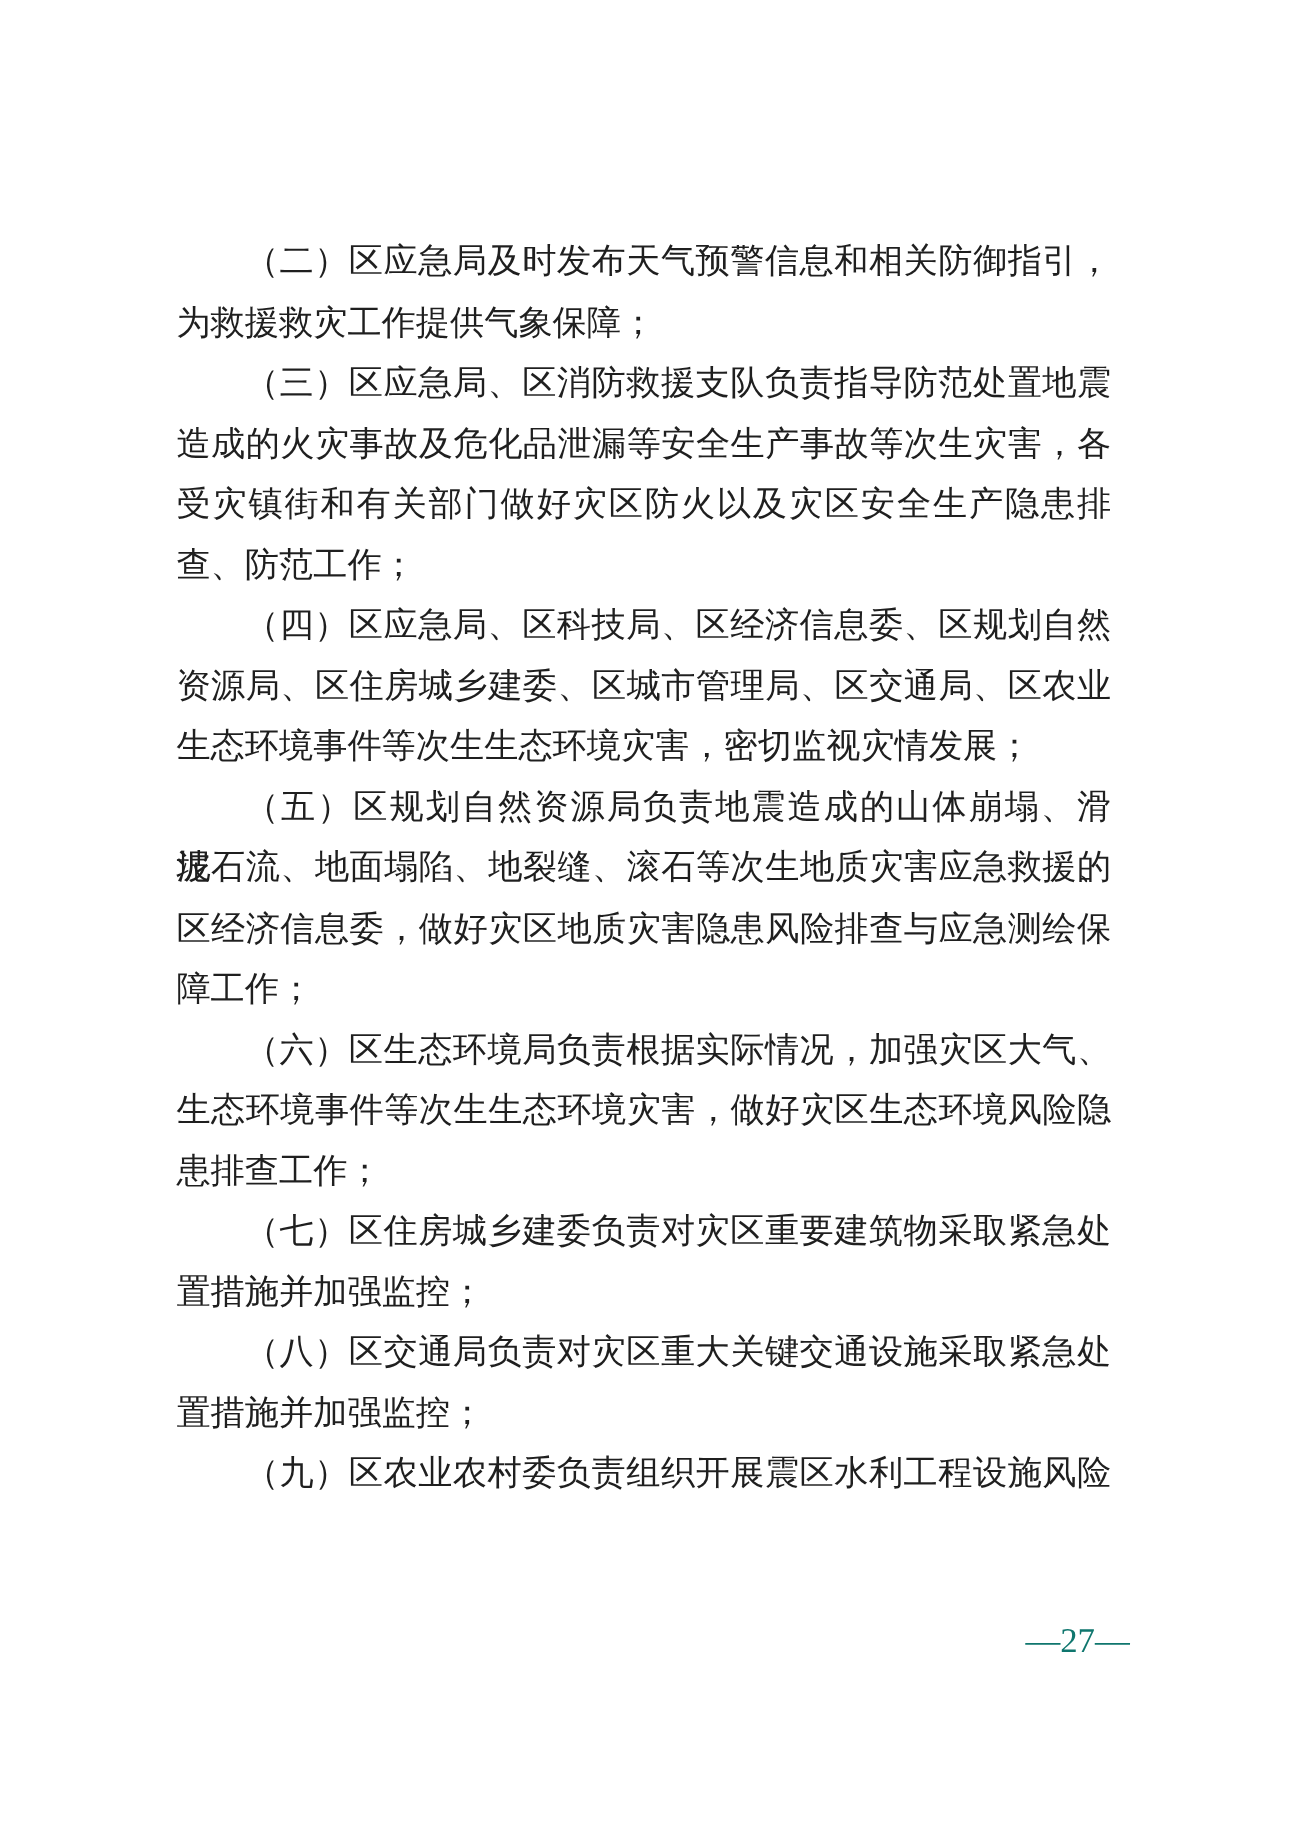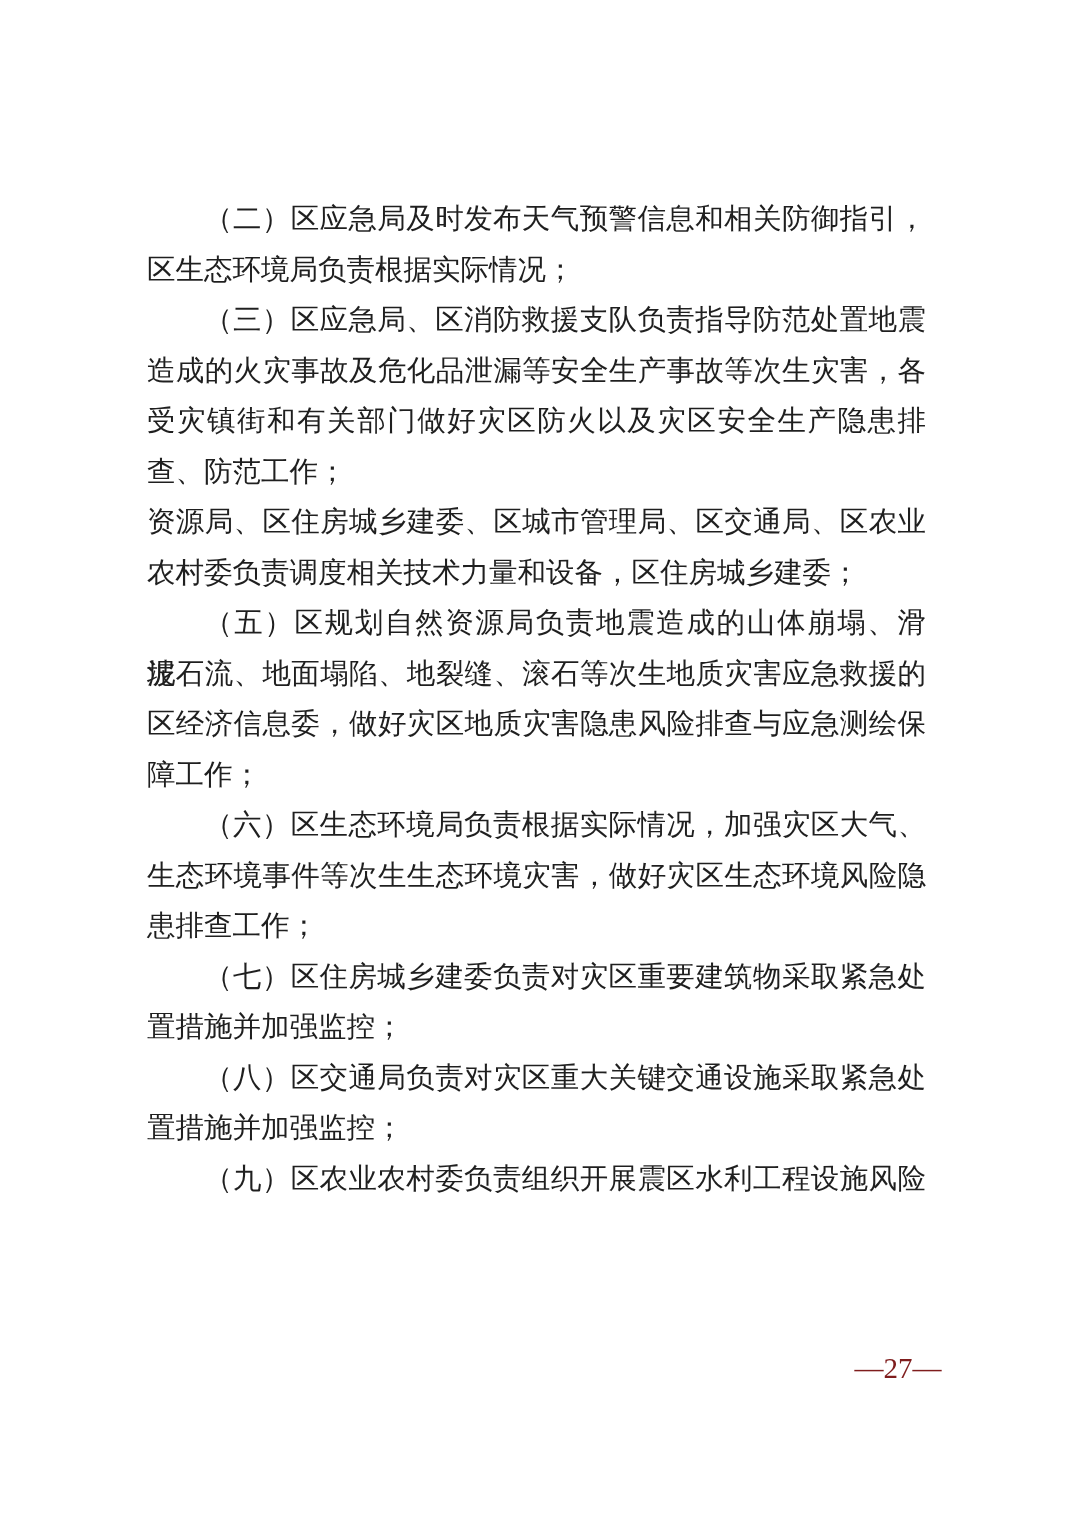--- a/index.html
+++ b/index.html
@@ -41,36 +41,37 @@
   }
   .page-num {
     position: absolute;
     top: 1352px;
     left: 848px;
     width: 100px;
     font-size: 29px;
     line-height: 32px;
     text-align: center;
     letter-spacing: 0;
-    color: #7f1d1d;
+    color: #0f766e;
   }
 </style>
 </head>
 <body>
 
 <div class="page">
   <div class="doc-body" id="doc-body">
       <div class="line indent">（二）区应急局及时发布天气预警信息和相关防御指引，</div>
-      <div class="line end">区生态环境局负责根据实际情况；</div>
+      <div class="line end">为救援救灾工作提供气象保障；</div>
       <div class="line indent">（三）区应急局、区消防救援支队负责指导防范处置地震</div>
       <div class="line">造成的火灾事故及危化品泄漏等安全生产事故等次生灾害，各</div>
       <div class="line">受灾镇街和有关部门做好灾区防火以及灾区安全生产隐患排</div>
       <div class="line end">查、防范工作；</div>
+      <div class="line indent">（四）区应急局、区科技局、区经济信息委、区规划自然</div>
       <div class="line">资源局、区住房城乡建委、区城市管理局、区交通局、区农业</div>
-      <div class="line end">农村委负责调度相关技术力量和设备，区住房城乡建委；</div>
+      <div class="line end">生态环境事件等次生生态环境灾害，密切监视灾情发展；</div>
       <div class="line indent">（五）区规划自然资源局负责地震造成的山体崩塌、滑坡、</div>
       <div class="line">泥石流、地面塌陷、地裂缝、滚石等次生地质灾害应急救援的</div>
       <div class="line">区经济信息委，做好灾区地质灾害隐患风险排查与应急测绘保</div>
       <div class="line end">障工作；</div>
       <div class="line indent">（六）区生态环境局负责根据实际情况，加强灾区大气、</div>
       <div class="line">生态环境事件等次生生态环境灾害，做好灾区生态环境风险隐</div>
       <div class="line end">患排查工作；</div>
       <div class="line indent">（七）区住房城乡建委负责对灾区重要建筑物采取紧急处</div>
       <div class="line end">置措施并加强监控；</div>
       <div class="line indent">（八）区交通局负责对灾区重大关键交通设施采取紧急处</div>

